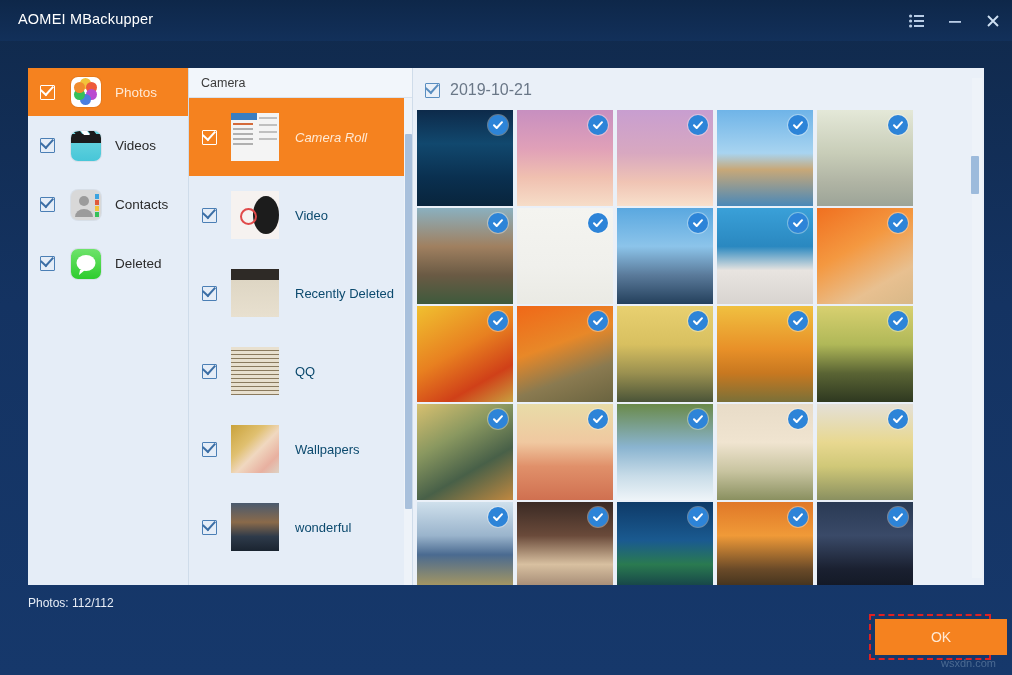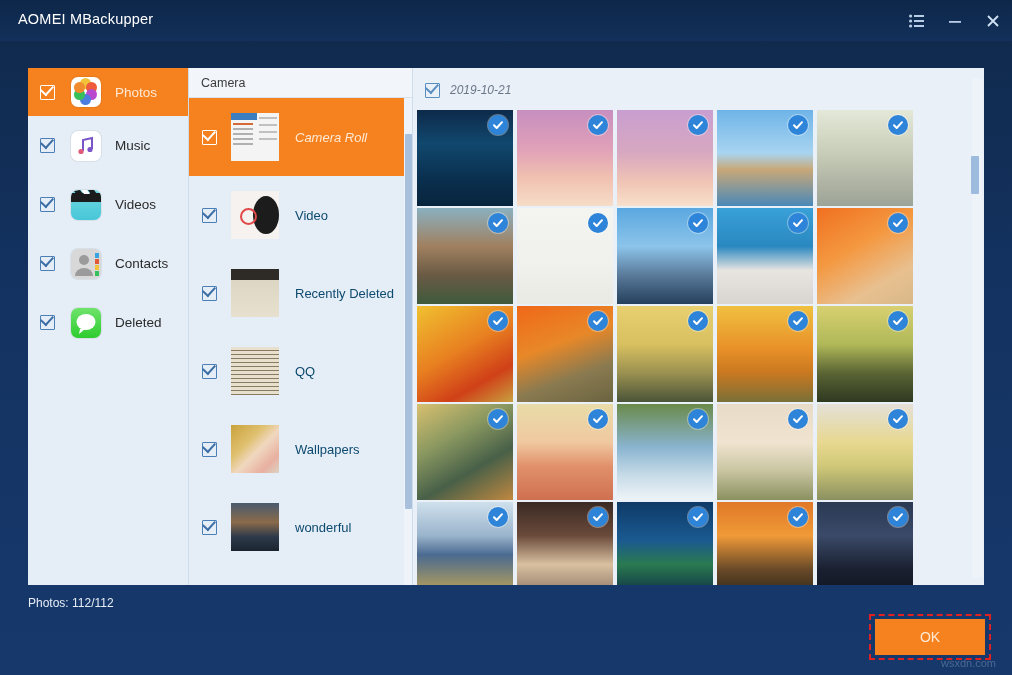--- a/index.html
+++ b/index.html
@@ -122,21 +122,21 @@
   
   .gridpane{
     position:absolute;left:384px;top:0;width:571px;height:517px;
     background:#eaf0f8;border-left:1px solid #cfdcea;overflow:hidden;
   }
   .date-head{
     height:24px;display:flex;align-items:center;padding-left:12px;margin-top:10px;
   }
   .date-head .cbx{border-color:#5a8ec0;}
   .date-head .cbx::after{border-color:#5a8ec0;}
-  .date-text{margin-left:10px;font-size:12px;color:#6a7787;font-style:italic;}
+  .date-text{margin-left:10px;font-size:16px;color:#6a7787;}
   .grid{
     position:absolute;left:4px;top:42px;width:500px;
     display:grid;grid-template-columns:repeat(5,96px);
     gap:2px 4px;
   }
   .cell{
     position:relative;width:96px;height:96px;overflow:hidden;background:#dfe6ef;
   }
   .cell .pic{position:absolute;inset:0;}
   .tick{
@@ -158,21 +158,21 @@
   
   .status{
     position:absolute;left:28px;top:596px;font-size:12px;color:#e8eef7;
   }
   .ok-wrap{position:absolute;left:869px;top:614px;width:122px;height:46px;}
   .ok-dash{
     position:absolute;left:0;top:0;width:122px;height:46px;
     border:2px dashed #e02121;box-sizing:border-box;
   }
   .ok-btn{
-    position:absolute;left:6px;top:5px;width:110px;height:36px;
+    position:absolute;left:6px;top:5px;width:132px;height:36px;
     background:#f5821f;border:none;cursor:pointer;
     color:#ffe9d4;font-size:14px;font-family:"Liberation Sans",sans-serif;
     display:flex;align-items:center;justify-content:center;
   }
   .watermark{
     position:absolute;left:941px;top:657px;font-size:11px;
     color:#4b6a92;white-space:nowrap;
   }
 </style>
 </head>
@@ -217,31 +217,20 @@
           <div class="petal" style="left:9px;top:1px;background:#f2c33a;"></div>
           <div class="petal" style="left:15px;top:5px;background:#ee5a3a;"></div>
           <div class="petal" style="left:15px;top:12px;background:#b94ad0;"></div>
           <div class="petal" style="left:9px;top:17px;background:#4a7fe0;"></div>
           <div class="petal" style="left:3px;top:12px;background:#35c05a;"></div>
           <div class="petal" style="left:3px;top:5px;background:#f08c2e;"></div>
         </div>
         <div class="cat-label">Photos</div>
       </div>
 
-      <div class="cat-row">
-        <div class="cbx"></div>
-        <div class="cat-icon ic-music">
-          <svg width="30" height="30" viewBox="0 0 30 30">
-            <path d="M12 20 V9 L21 7 V18" stroke="#7a54c8" stroke-width="2" fill="none"></path>
-            <circle cx="10" cy="20.5" r="2.6" fill="#e05a7a"></circle>
-            <circle cx="19" cy="18.5" r="2.6" fill="#7a54c8"></circle>
-          </svg>
-        </div>
-        <div class="cat-label">Music</div>
-      </div>
 
       <div class="cat-row">
         <div class="cbx"></div>
         <div class="cat-icon ic-videos">
           <svg width="30" height="13" viewBox="0 0 30 13" style="position:absolute;left:0;top:0;">
             <rect x="0" y="3" width="30" height="9" fill="#1b1b1b"></rect>
             <path d="M3 1 L9 0 L12 4 L6 5 Z" fill="#1b1b1b"></path>
             <path d="M10 0 L16 0 L19 4 L13 4 Z" fill="#ffffff"></path>
             <path d="M17 0 L23 0 L26 4 L20 4 Z" fill="#1b1b1b"></path>
           </svg>

